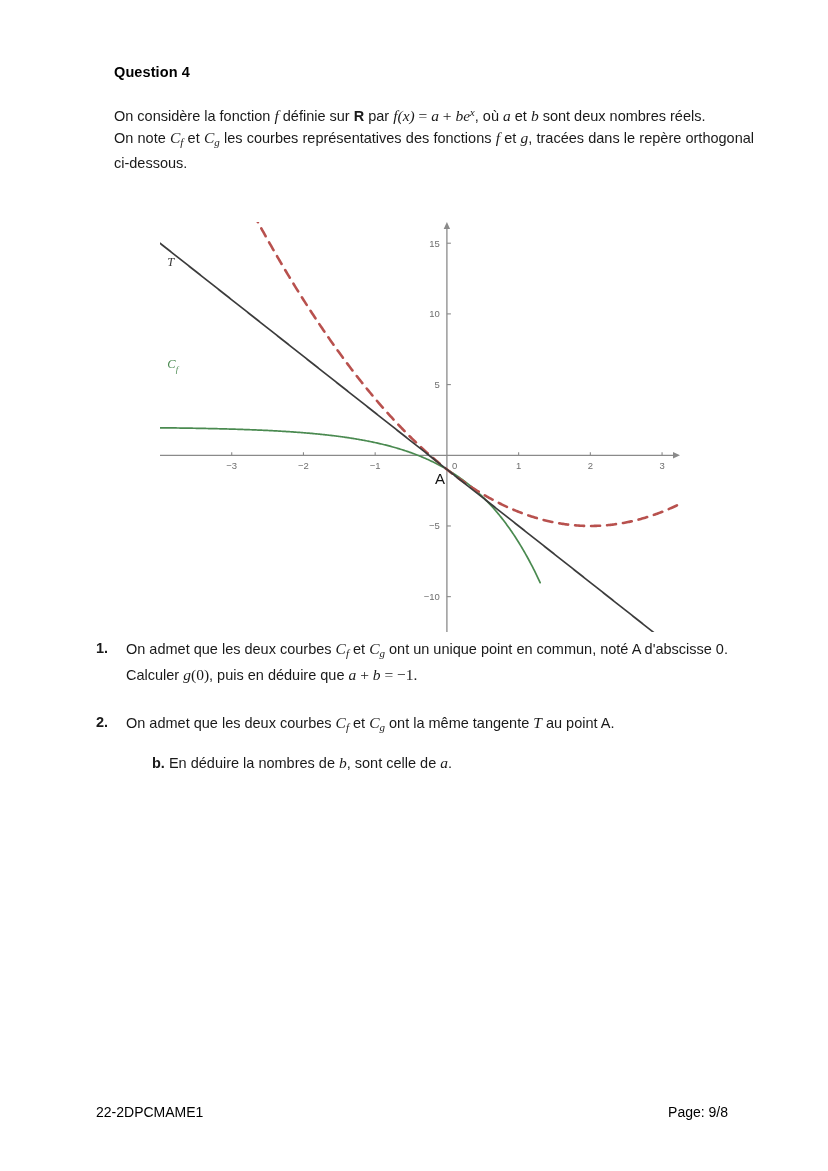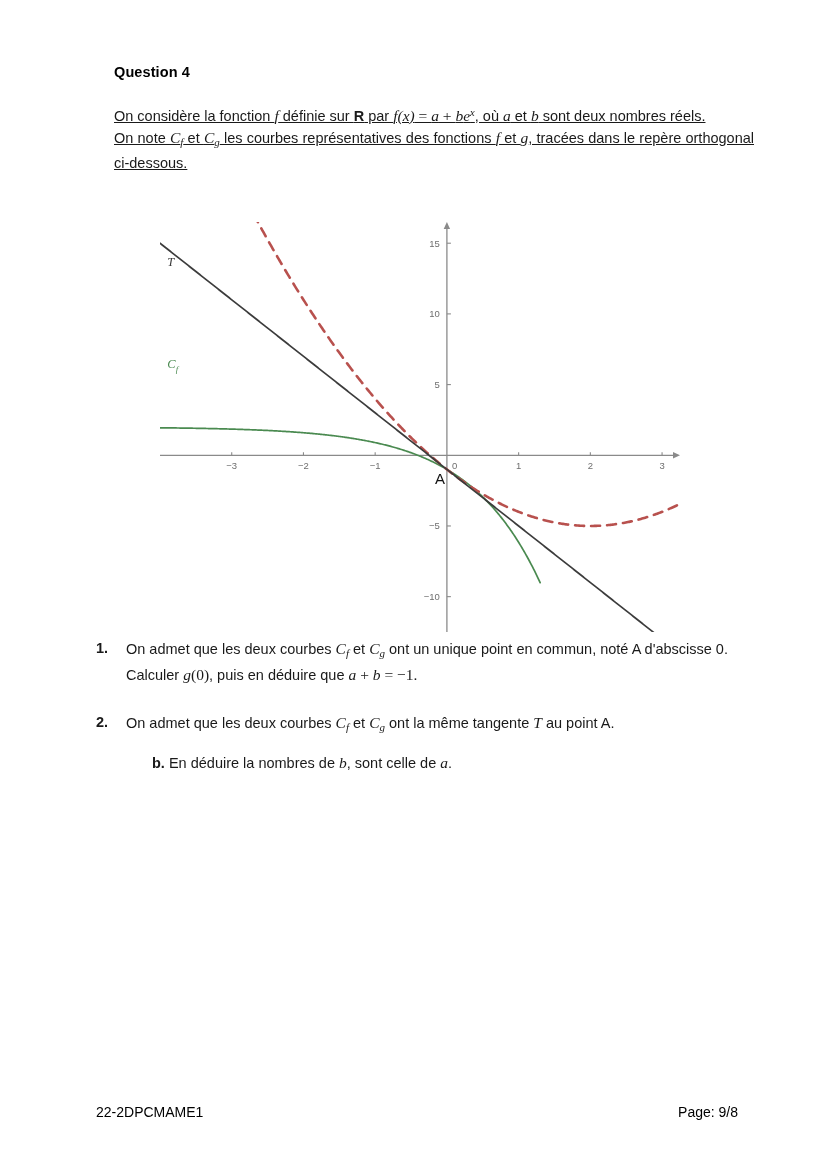--- a/index.html
+++ b/index.html
@@ -32,21 +32,20 @@
     font-weight: bold;
     letter-spacing: 0.1px;
     margin: 0 0 22px 0;
   }
   .para {
     font-size: 14.5px;
     line-height: 21px;
     text-align: justify;
     margin: 0;
     color: #1a1a1a;
-    text-decoration: underline;
   }
   .para .ln {
     display: block;
   }
   .mi {
     font-family: "Liberation Serif", serif;
     font-style: italic;
     font-size: 15.5px;
   }
   .mn {
@@ -117,21 +116,21 @@
     line-height: 21px;
     color: #1a1a1a;
     margin-bottom: 2px;
   }
   .subletter {
     font-weight: bold;
   }
   .footer {
     position: absolute;
     left: 96px;
-    right: 90px;
+    right: 100px;
     top: 1104px;
     display: flex;
     justify-content: space-between;
     font-size: 14px;
     color: #000;
   }
   .j2 { text-align: justify; }
 </style>
 </head>
 <body>

